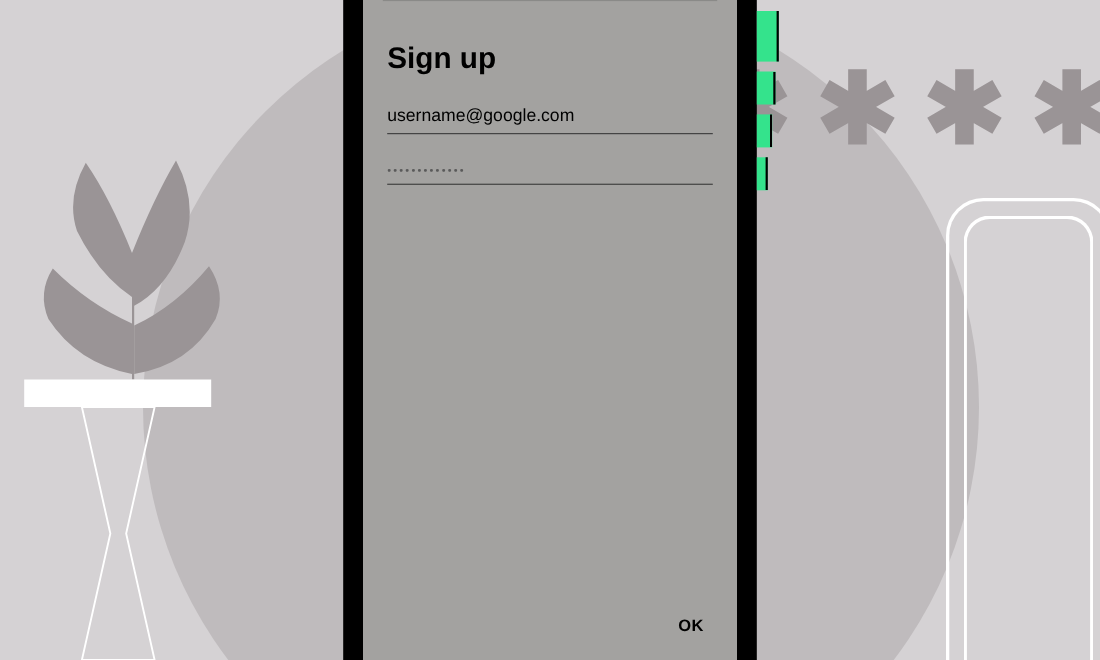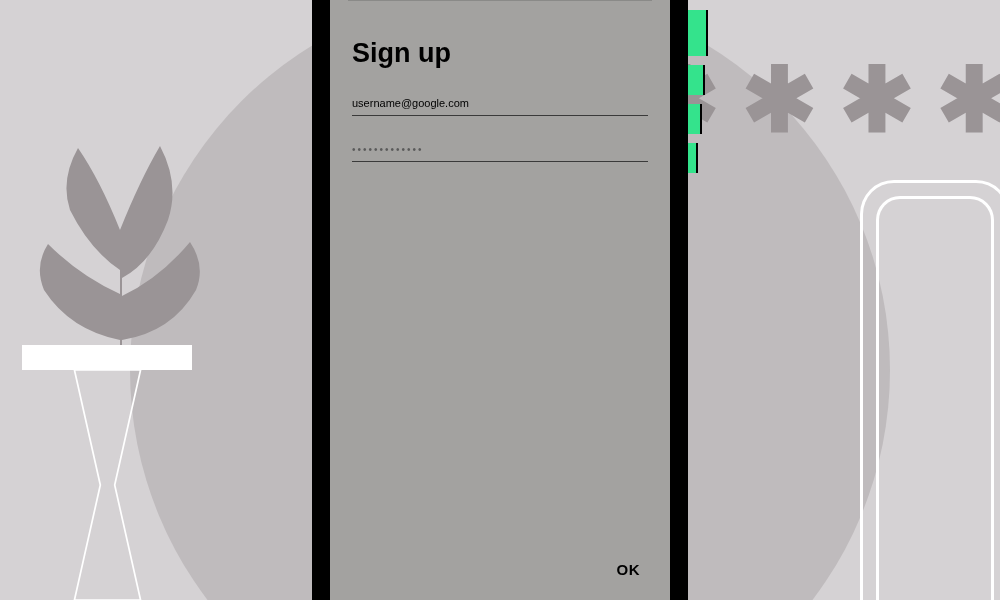--- a/index.html
+++ b/index.html
@@ -106,21 +106,21 @@
       font-weight: 700;
       color: #000000;
       margin-bottom: 22px;
     }
 
     .field {
       width: 100%;
       border: none;
       border-bottom: 1px solid #3a3a3a;
       background: transparent;
-      font-size: 11px;
+      font-size: 16px;
       padding: 6px 0;
       margin-bottom: 22px;
       color: #000000;
       outline: none;
     }
     .field.password {
       letter-spacing: 2px;
       font-size: 10px;
       color: #5a5a5a;
     }

